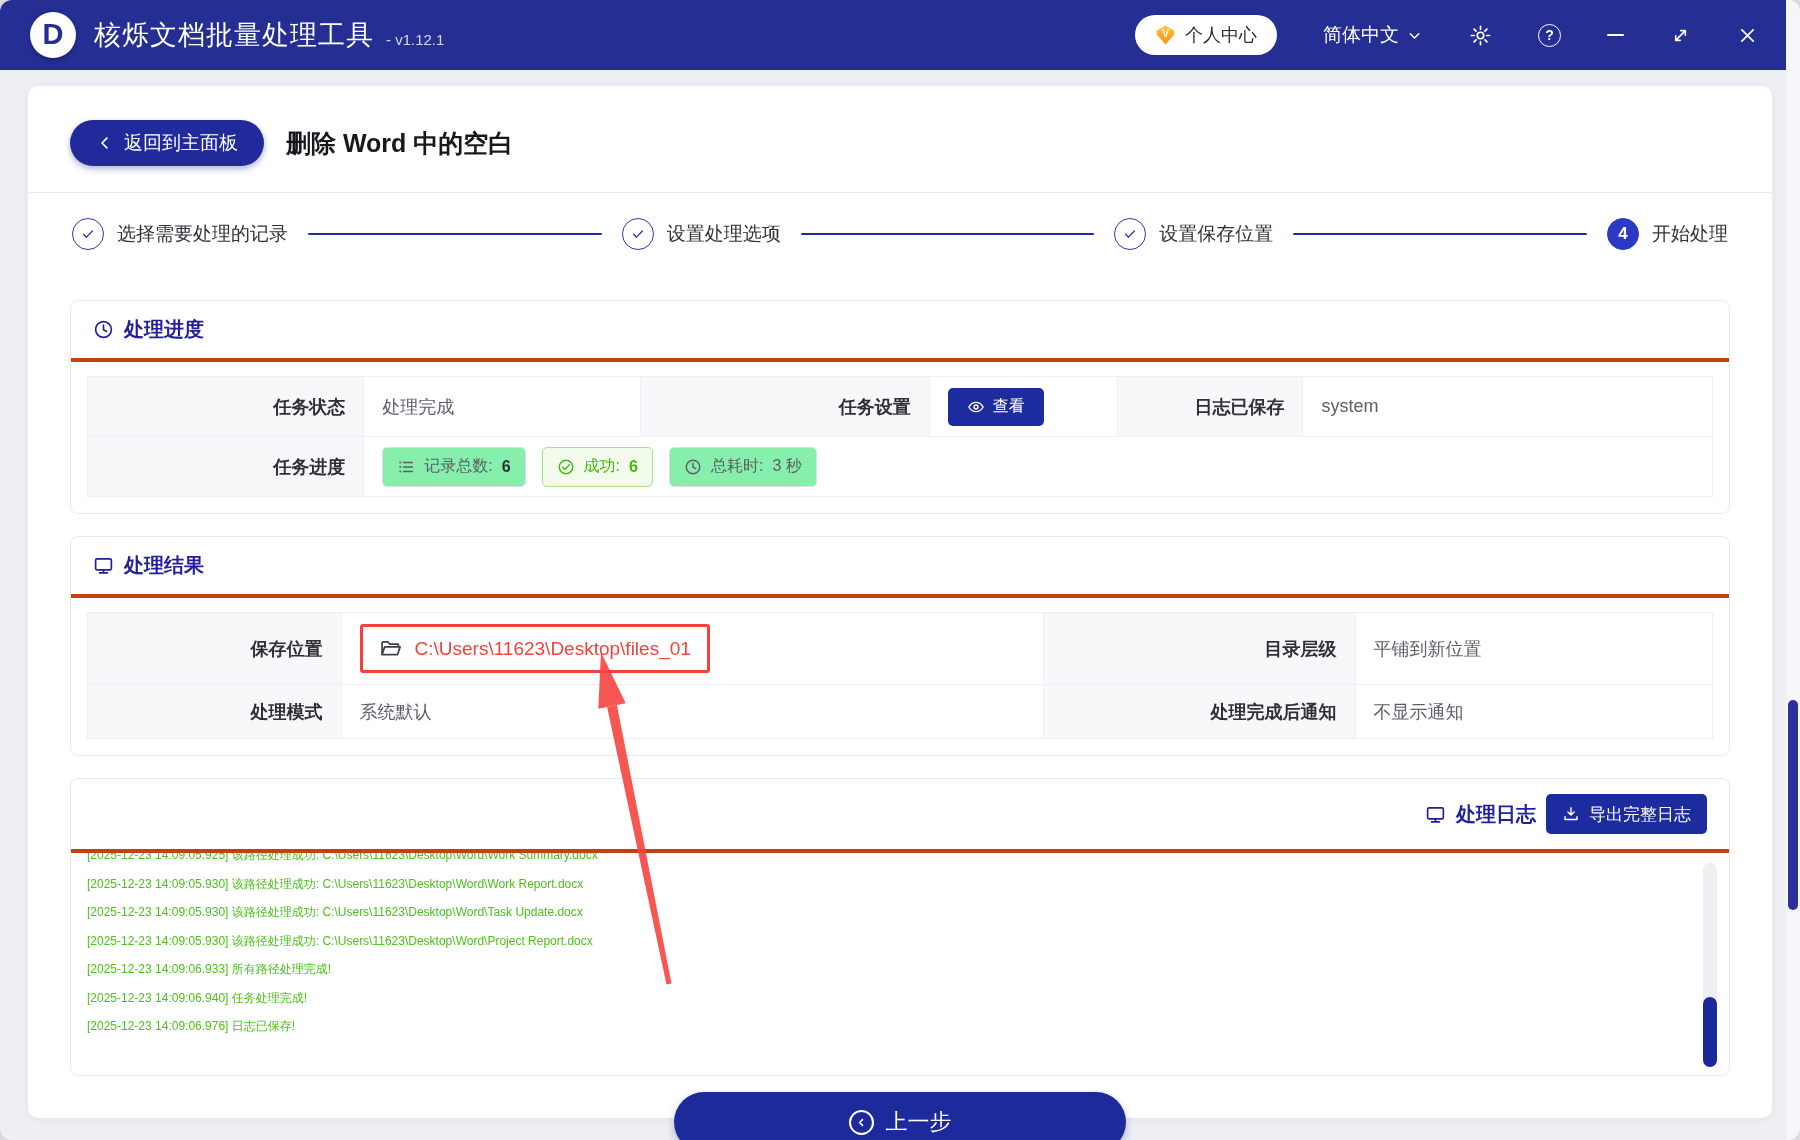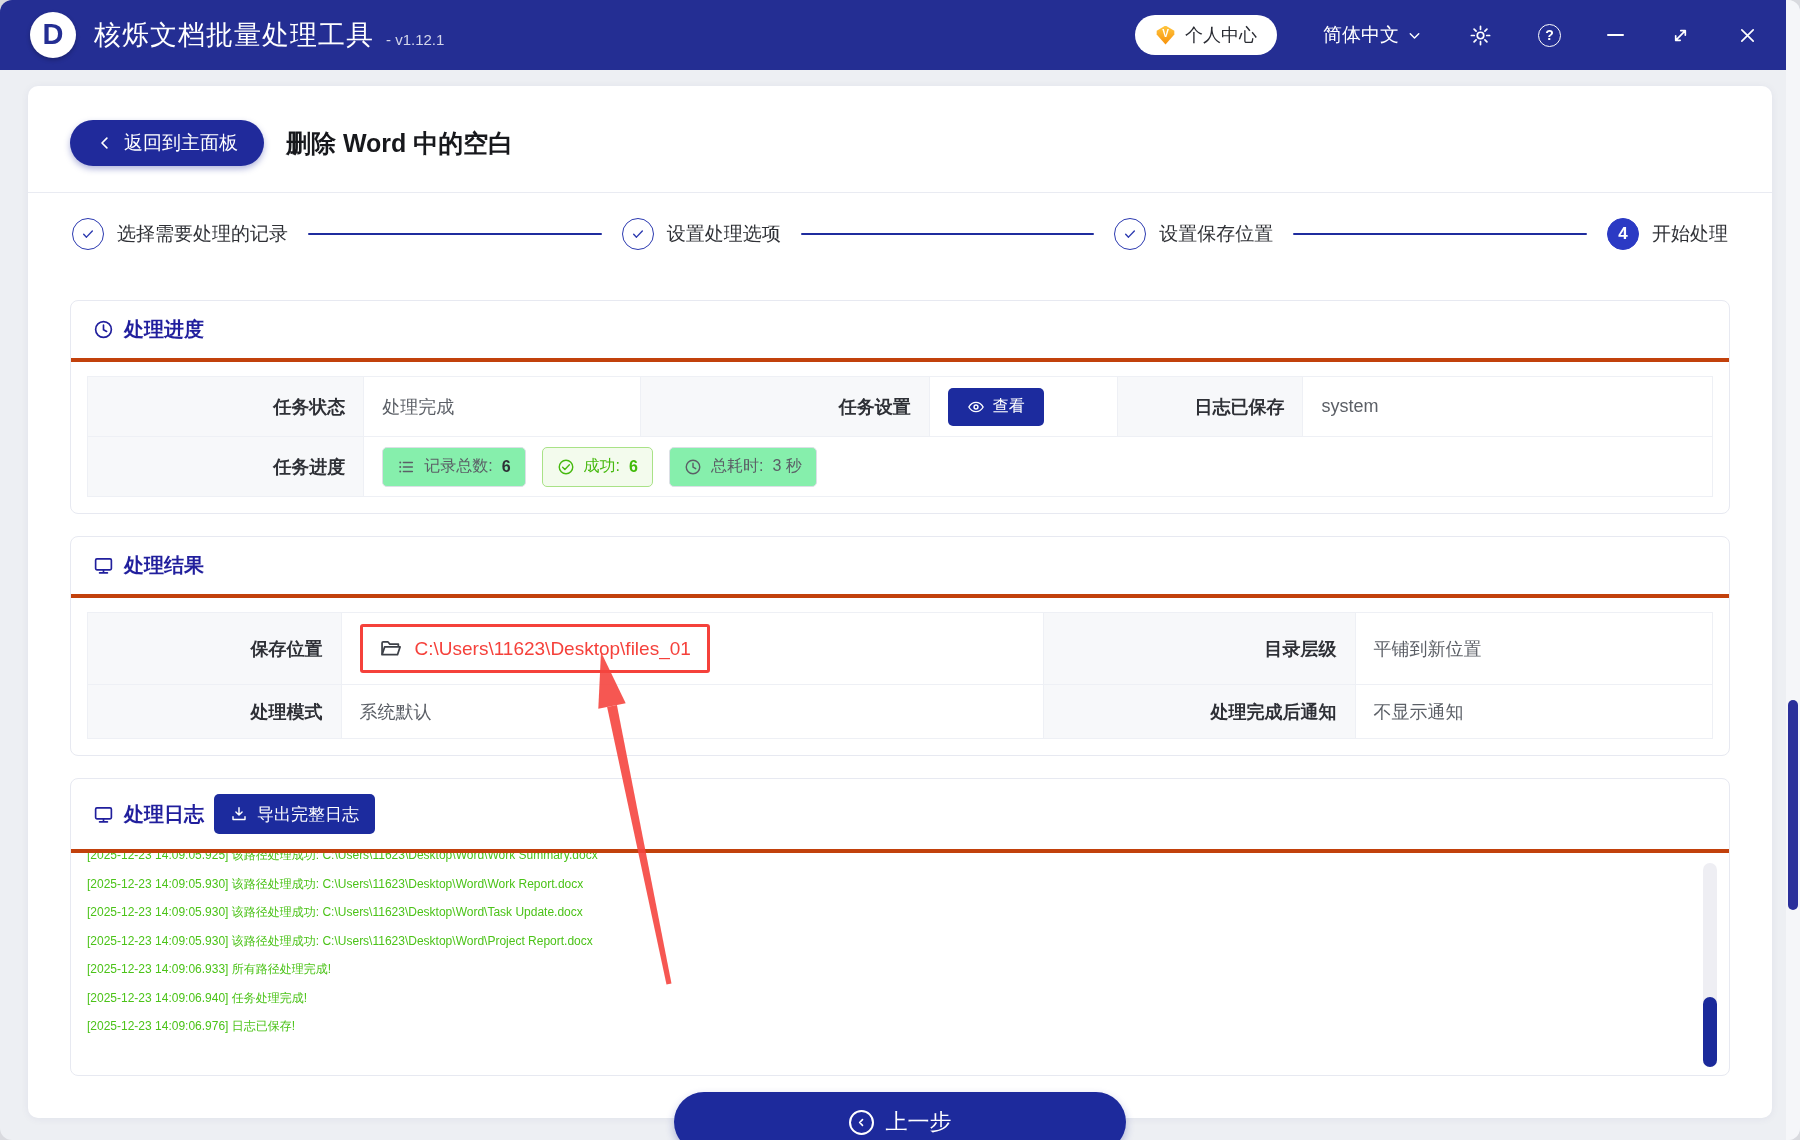--- a/index.html
+++ b/index.html
@@ -38,21 +38,21 @@
   .step{display:flex;align-items:center;gap:13px;}
   .step-circle{width:32px;height:32px;border-radius:50%;border:1.6px solid #2c3ab0;box-sizing:border-box;display:flex;
     align-items:center;justify-content:center;color:#2c3ab0;background:#fff;}
   .step-circle.active{background:#2b3ac4;border-color:#2b3ac4;color:#fff;font-size:17px;font-weight:700;}
   .step-label{font-size:19px;color:#2f3136;}
   .connector{flex:1;height:2.4px;background:#1f2c9e;margin:0 20px;border-radius:2px;}
   
   .panel{border:1px solid #e7e9f1;border-radius:8px;margin-top:22px;background:#fff;}
   .panel-header{display:flex;align-items:center;gap:10px;padding:15px 22px;border-bottom:4px solid #c2410c;
     color:#211f9d;font-weight:700;font-size:20px;}
-  .panel-header.spread{justify-content:flex-start;}
+  .panel-header.spread{justify-content:flex-end;}
   .ph-left{display:flex;align-items:center;gap:10px;}
   .panel-body{padding:14px 16px 16px;}
   table.info{border-collapse:collapse;table-layout:fixed;width:100%;font-size:18px;}
   table.info td{border:1px solid #eef0f5;height:60px;padding:0 18px;box-sizing:border-box;}
   td.lbl{background:#f7f8fa;text-align:right;font-weight:700;color:#2e3036;}
   td.val{color:#5b5f66;}
   tr.tall td{height:72px;}
   tr.mid td{height:54px;}
   .btn-view{background:#1c2b9e;color:#fff;border:none;border-radius:5px;height:38px;padding:0 19px;font-size:16px;
     display:inline-flex;align-items:center;gap:8px;cursor:pointer;font-family:inherit;}

